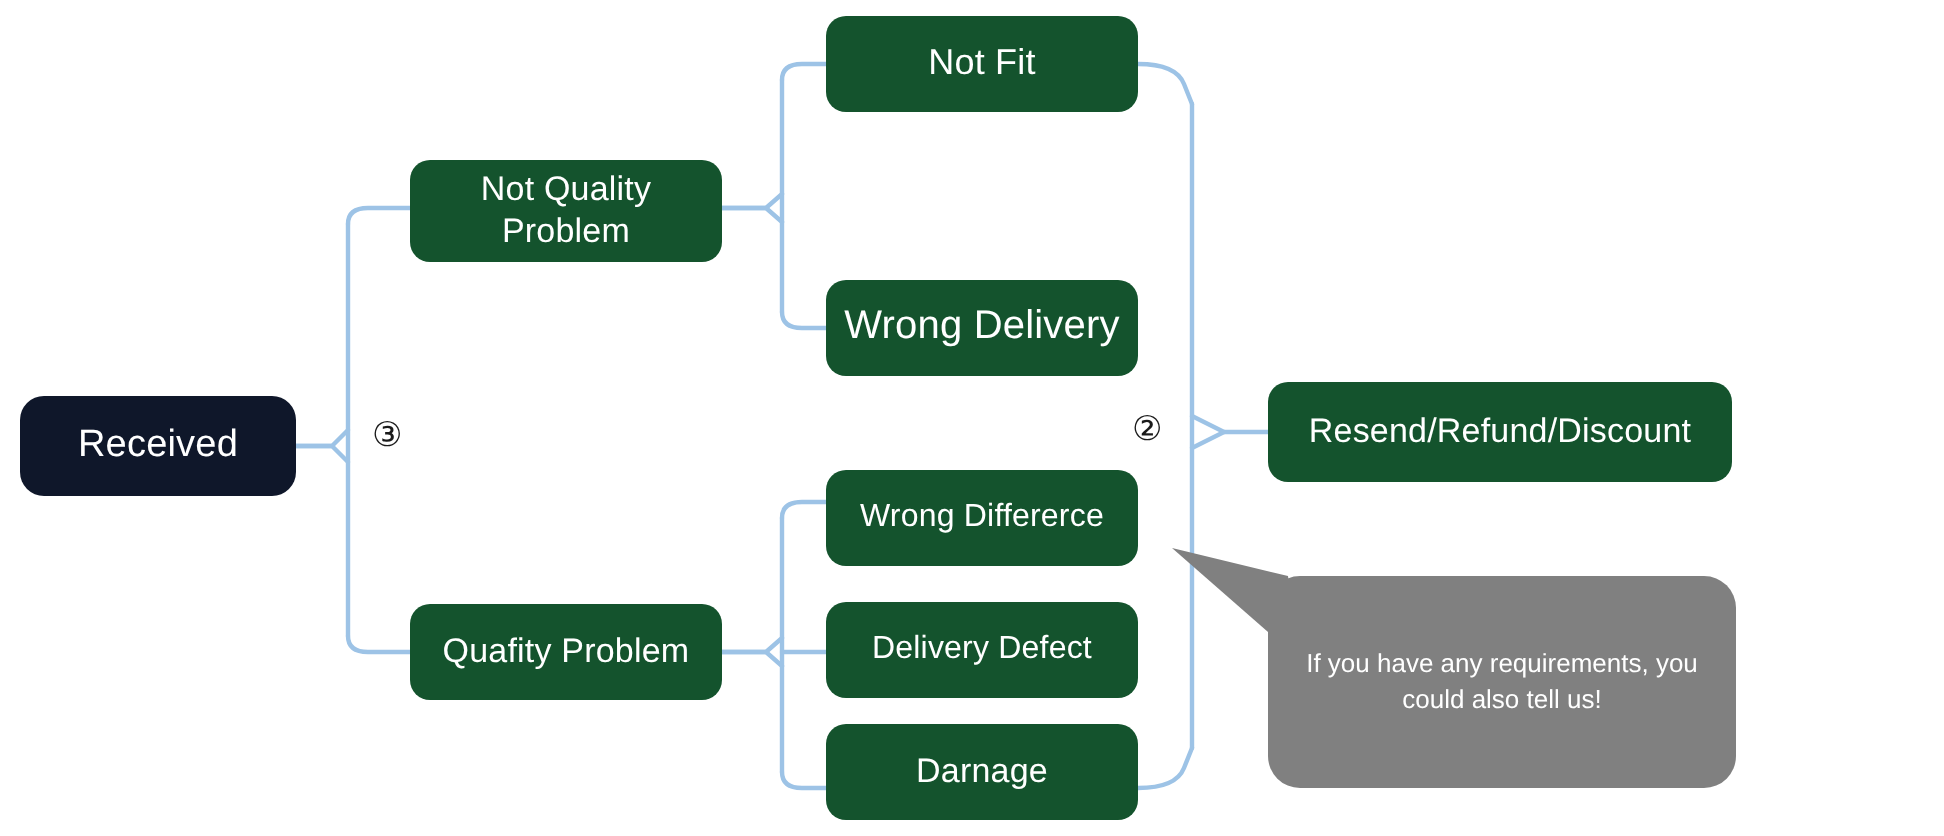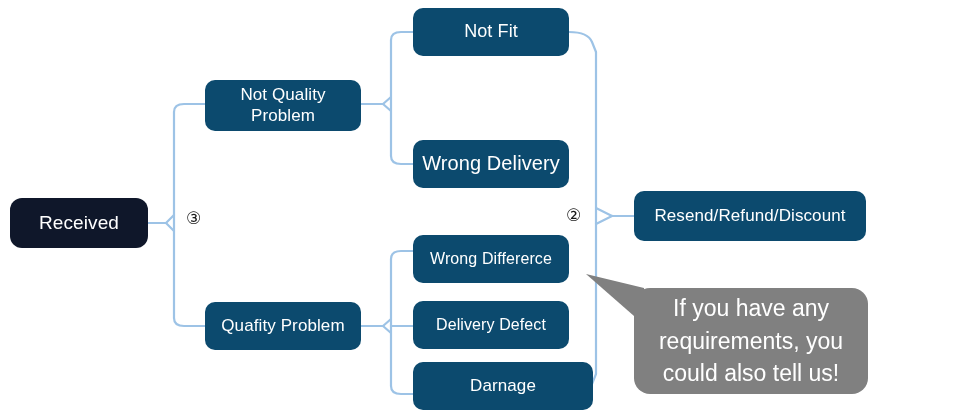--- a/index.html
+++ b/index.html
@@ -32,47 +32,47 @@
     align-items: center;
     justify-content: center;
     text-align: center;
     color: #ffffff;
     border-radius: 10px;
     line-height: 1.18;
     padding: 2px 6px;
     font-weight: 400;
     letter-spacing: 0.1px;
   }
-  .node.gray { background: #0c4a6e; }
+  .node.gray { background: #14532d; }
   .node.orange { background: #0f172a; border-radius: 12px; }
 
   .n-received  { left: 10px;  top: 198px; width: 138px; height: 50px;  font-size: 19px; }
   .n-notqual   { left: 205px; top: 80px;  width: 156px; height: 51px;  font-size: 17px; }
   .n-qual      { left: 205px; top: 302px; width: 156px; height: 48px;  font-size: 17px; }
   .n-notfit    { left: 413px; top: 8px;   width: 156px; height: 48px;  font-size: 18px; }
   .n-wrongdel  { left: 413px; top: 140px; width: 156px; height: 48px;  font-size: 20px; }
   .n-colordiff { left: 413px; top: 235px; width: 156px; height: 48px;  font-size: 16px; }
   .n-qdefect   { left: 413px; top: 301px; width: 156px; height: 48px;  font-size: 16px; }
-  .n-darnage   { left: 413px; top: 362px; width: 180px; height: 48px;  font-size: 17px; }
+  .n-darnage   { left: 413px; top: 362px; width: 156px; height: 48px;  font-size: 17px; }
   .n-resend    { left: 634px; top: 191px; width: 232px; height: 50px;  font-size: 17px; }
 
   .bubble {
     position: absolute;
     left: 634px;
     top: 288px;
     width: 234px;
     height: 106px;
     background: #808080;
     color: #ffffff;
     border-radius: 16px;
     display: flex;
     align-items: center;
     justify-content: center;
     text-align: center;
-    font-size: 23px;
+    font-size: 13px;
     line-height: 1.42;
     box-sizing: border-box;
     padding: 4px 4px;
   }
   .bubble-tail {
     position: absolute;
     left: 584px;
     top: 268px;
     width: 80px;
     height: 75px;

